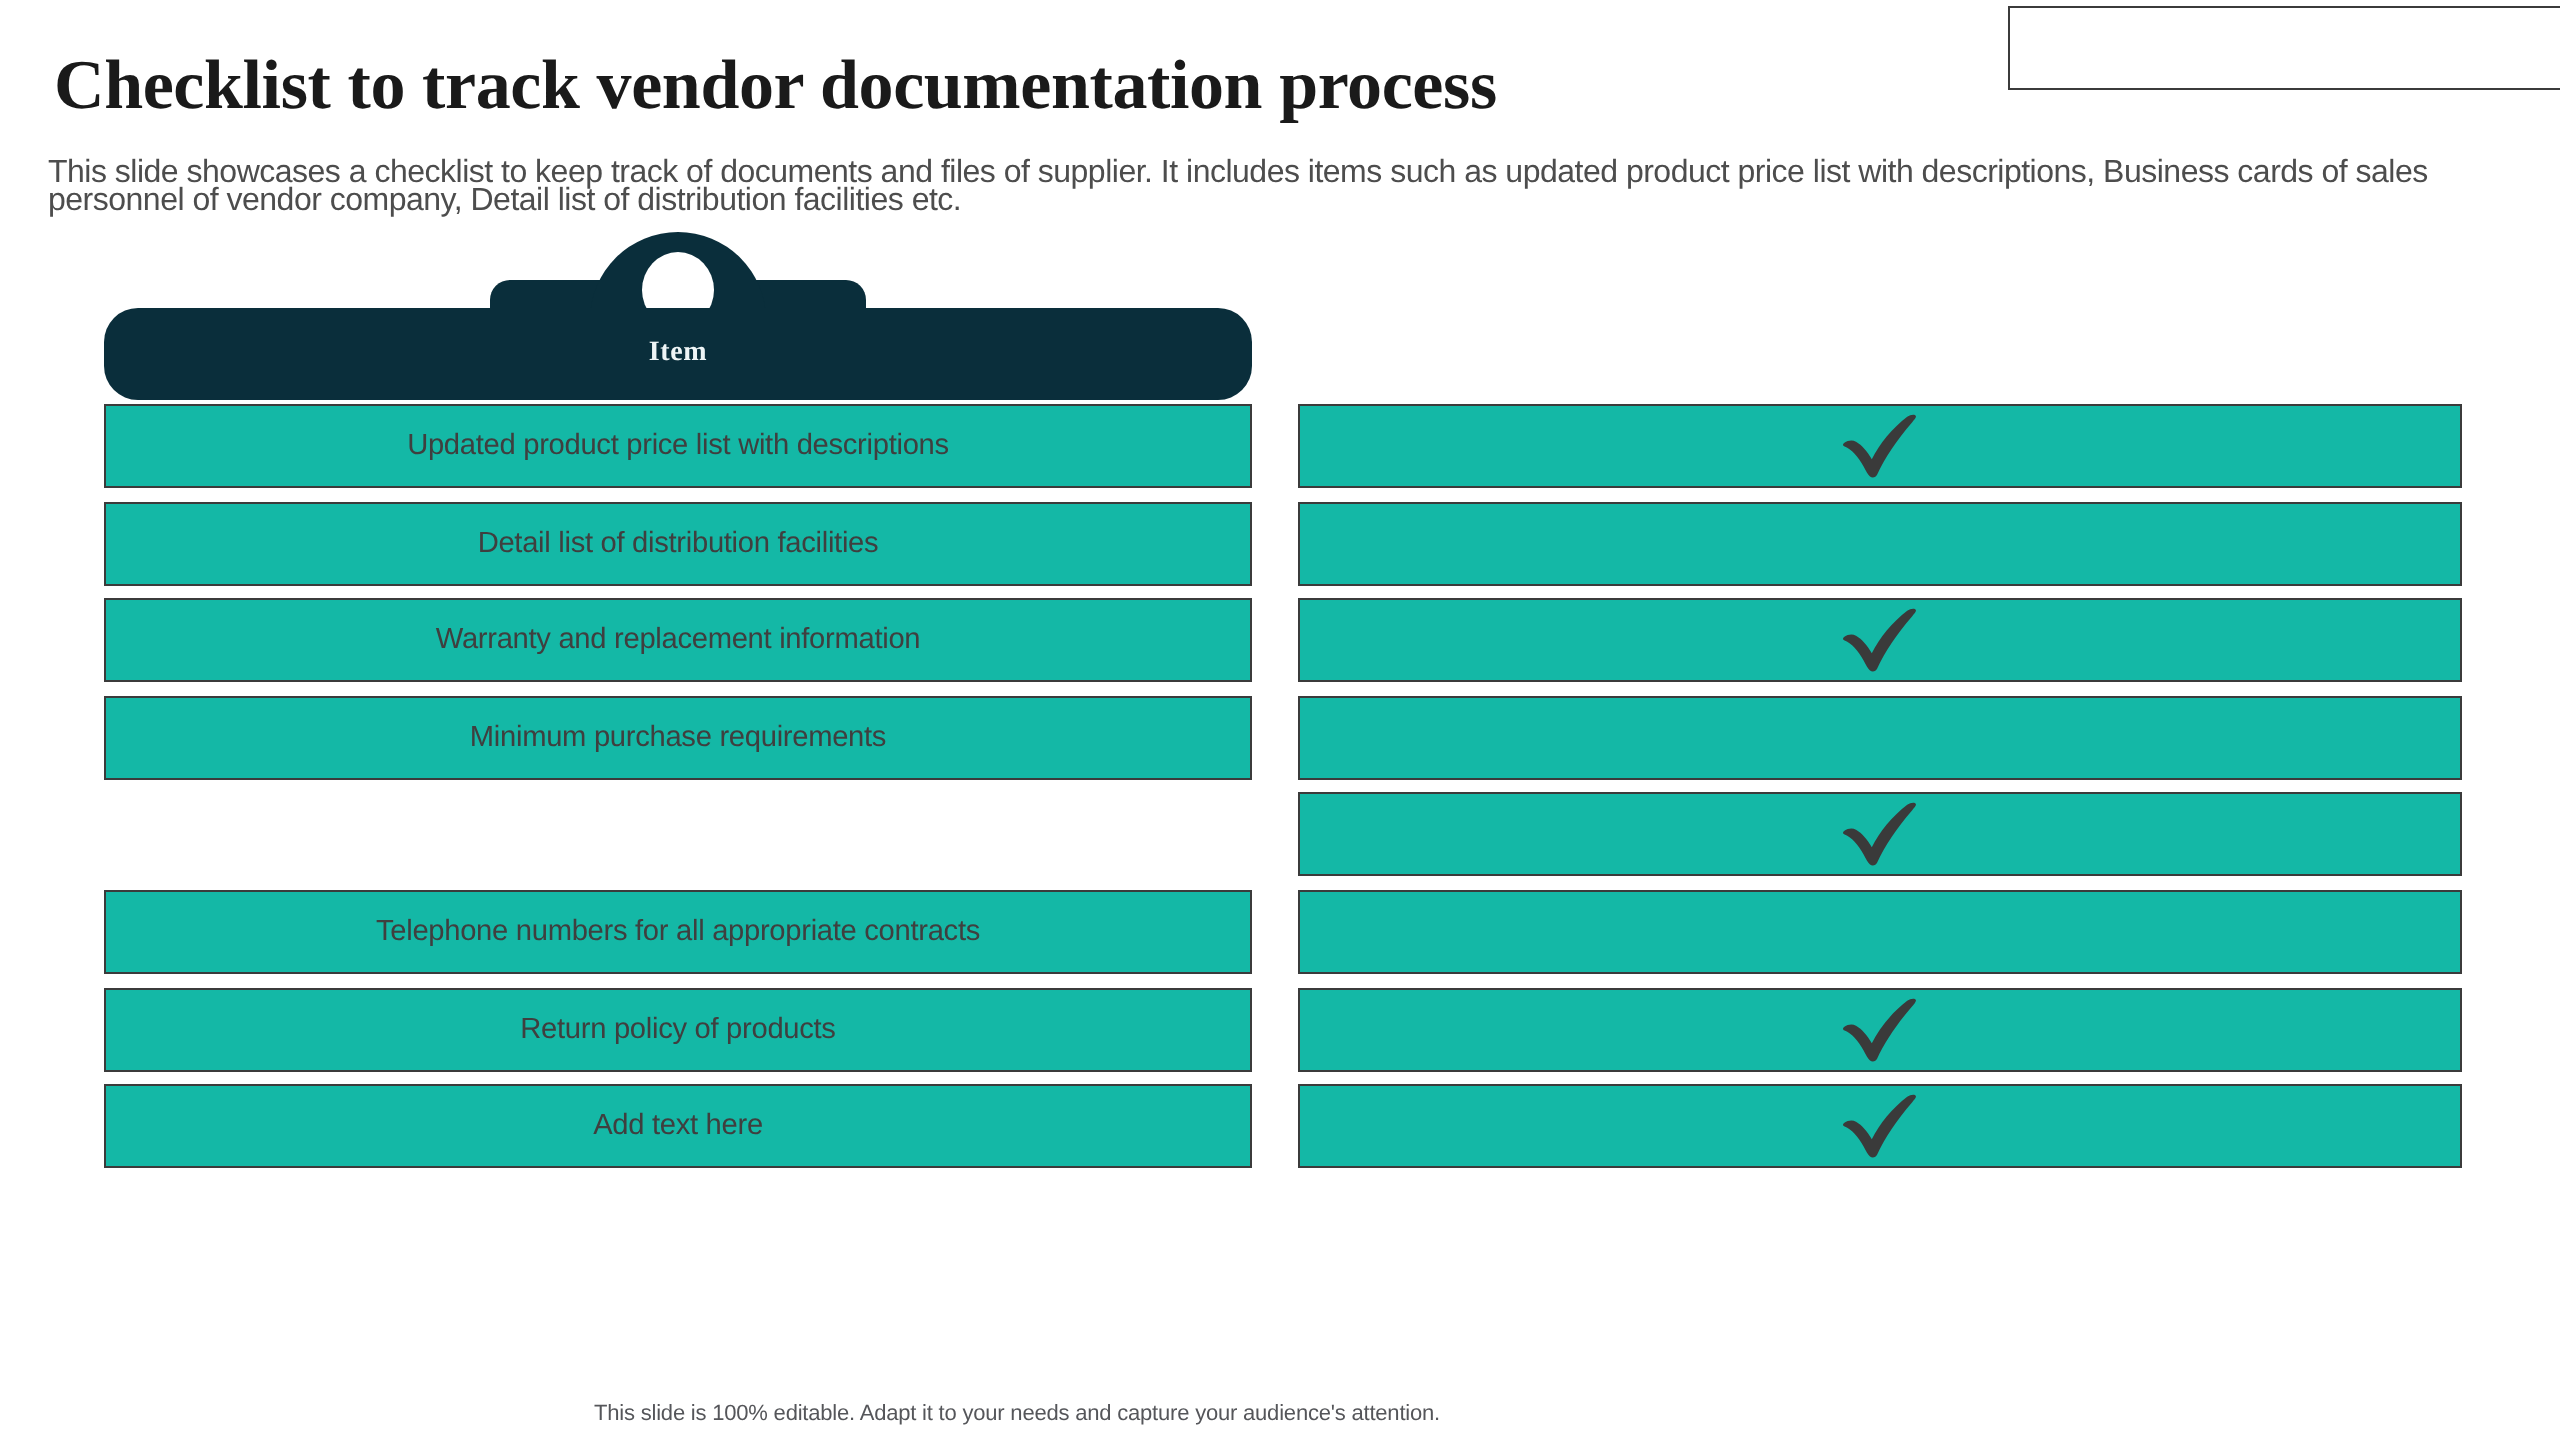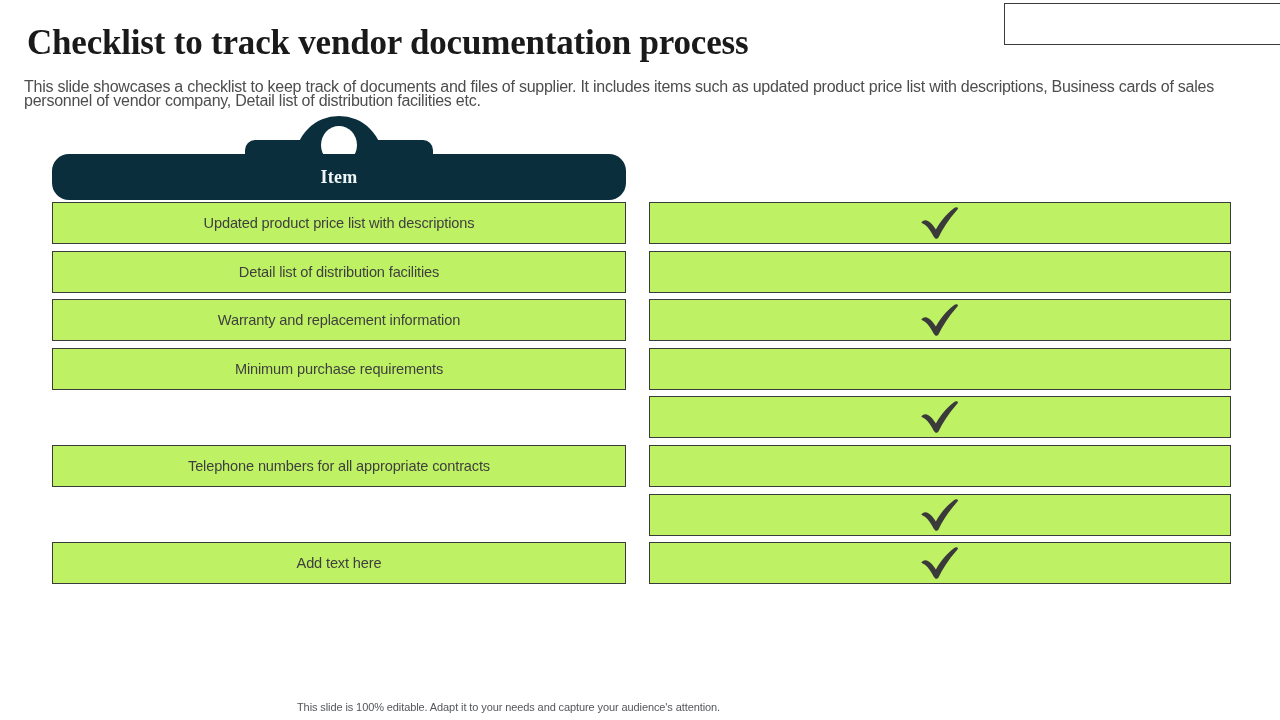--- a/index.html
+++ b/index.html
@@ -100,21 +100,21 @@
   #clip-label {
     position: absolute;
     left: 0;
     top: 38px;
     width: 574px;
     height: 46px;
     display: flex;
     align-items: center;
     justify-content: center;
     font-family: "Liberation Serif", serif;
-    font-size: 18px;
+    font-size: 14px;
     font-weight: 700;
     color: #eef5f6;
     letter-spacing: 0.3px;
   }
 
   
   #checklist {
     position: absolute;
     left: 0;
     top: 200px;
@@ -122,21 +122,21 @@
   }
   .row {
     position: relative;
     height: 48.6px;
   }
   .cell {
     position: absolute;
     top: 2px;
     height: 42px;
     border: 1.6px solid #3b3b3b;
-    background: #bef264;
+    background: #14b8a6;
     display: flex;
     align-items: center;
     justify-content: center;
   }
   .cell-item {
     left: 52px;
     width: 574px;
   }
   .cell-check {
     left: 649px;
@@ -236,20 +236,23 @@
       <div class="cell cell-item">
         <span class="item-label">Telephone numbers for all appropriate contracts</span>
       </div>
       <div class="cell cell-check">
         <svg class="check-mark hidden" viewBox="0 0 42 34">
           <path d="M3.2 15.4 C5.0 14.2 7.2 13.9 9.0 14.9 C12.0 16.6 14.7 19.9 16.9 23.6 C20.8 16.0 27.0 8.2 34.6 2.4 C36.2 1.2 38.4 1.0 38.9 1.9 C39.3 2.7 38.0 4.1 36.8 5.5 C29.6 13.8 23.4 23.0 19.6 31.2 C18.9 32.7 17.2 33.2 16.0 32.2 C14.9 31.3 14.0 29.5 12.8 27.3 C10.2 22.6 6.9 18.6 3.3 17.3 C2.2 16.9 2.3 16.0 3.2 15.4 Z" fill="#3a3a3a"></path>
         </svg>
       </div>
     </div>
     <div class="row">
+      <div class="cell cell-item">
+        <span class="item-label">Return policy of products</span>
+      </div>
       <div class="cell cell-check">
         <svg class="check-mark" viewBox="0 0 42 34">
           <path d="M3.2 15.4 C5.0 14.2 7.2 13.9 9.0 14.9 C12.0 16.6 14.7 19.9 16.9 23.6 C20.8 16.0 27.0 8.2 34.6 2.4 C36.2 1.2 38.4 1.0 38.9 1.9 C39.3 2.7 38.0 4.1 36.8 5.5 C29.6 13.8 23.4 23.0 19.6 31.2 C18.9 32.7 17.2 33.2 16.0 32.2 C14.9 31.3 14.0 29.5 12.8 27.3 C10.2 22.6 6.9 18.6 3.3 17.3 C2.2 16.9 2.3 16.0 3.2 15.4 Z" fill="#3a3a3a"></path>
         </svg>
       </div>
     </div>
     <div class="row">
       <div class="cell cell-item">
         <span class="item-label">Add text here</span>
       </div>

